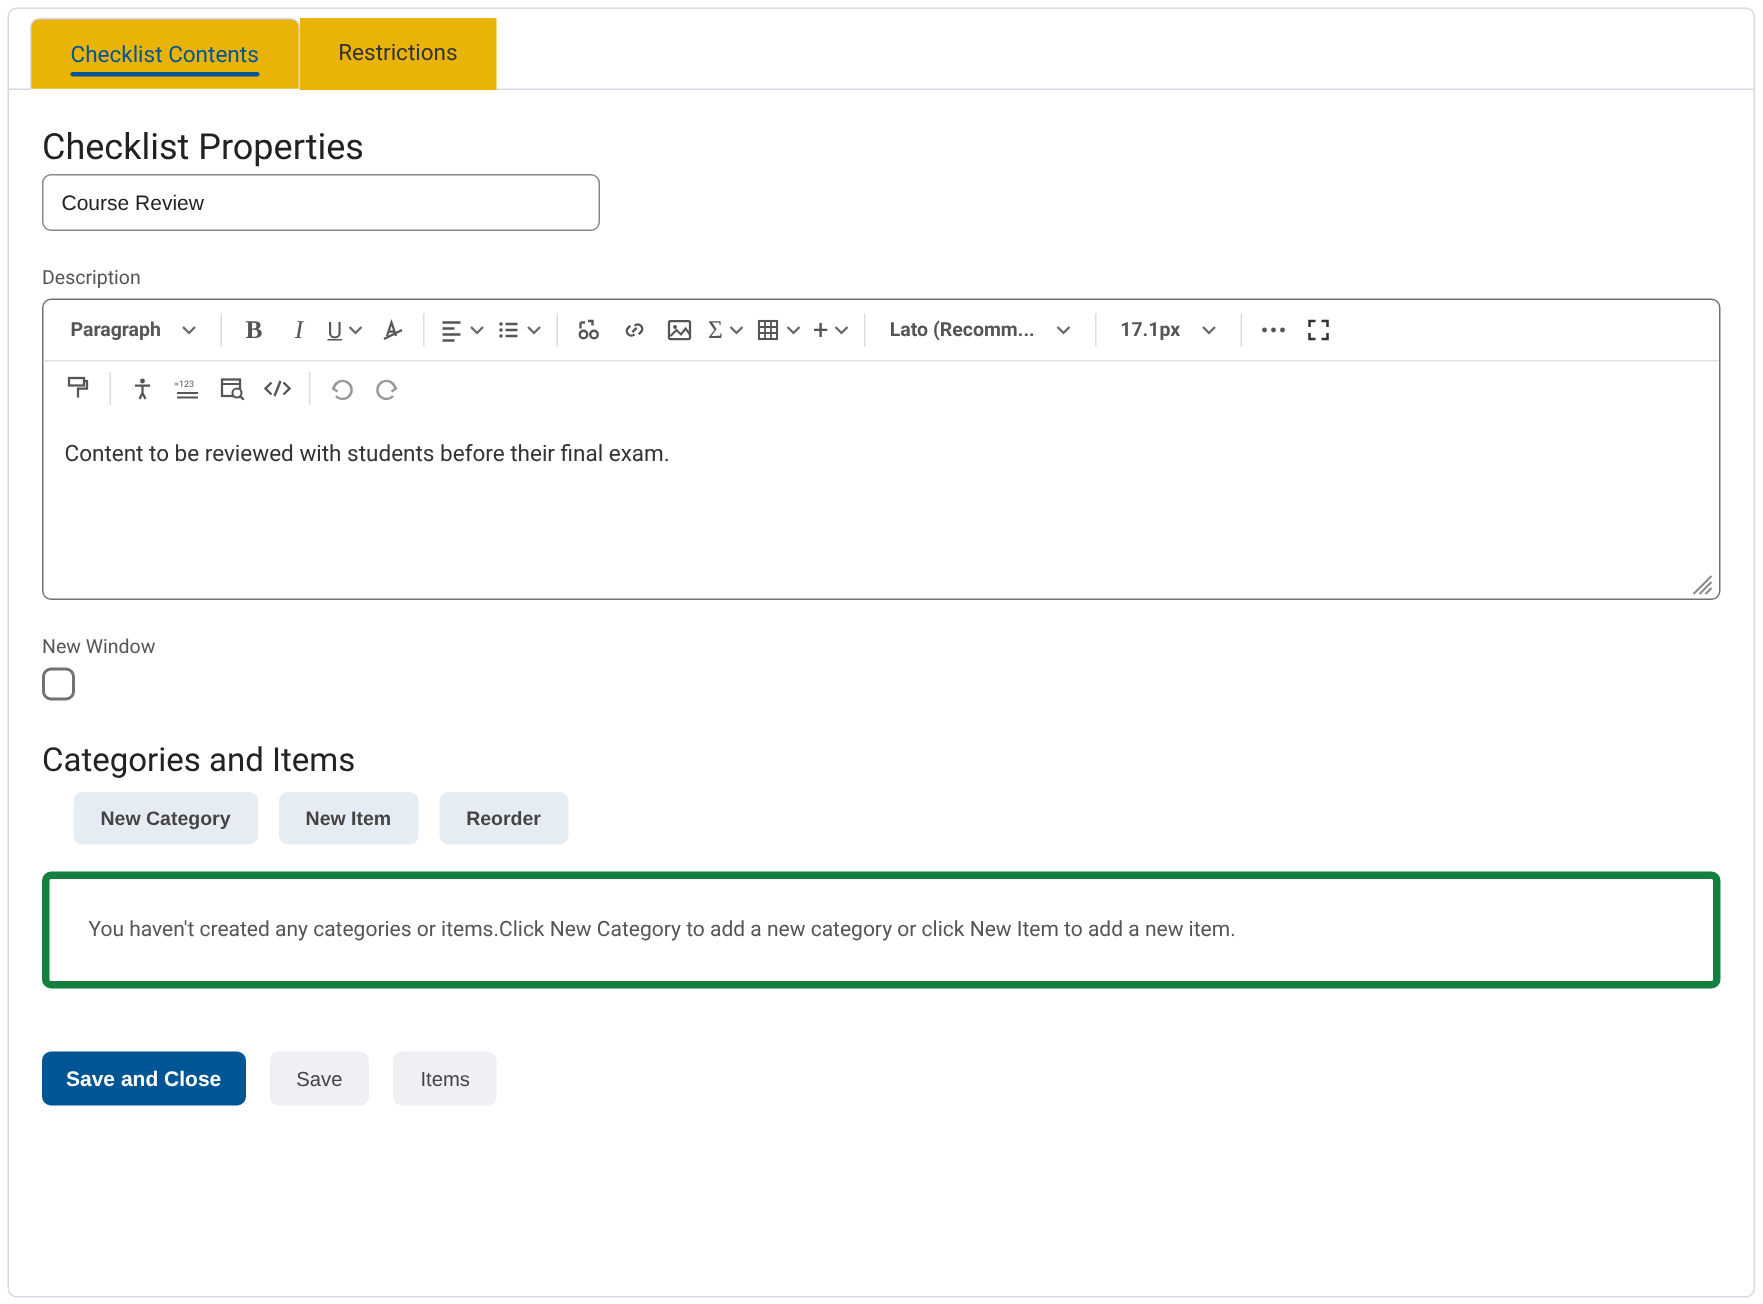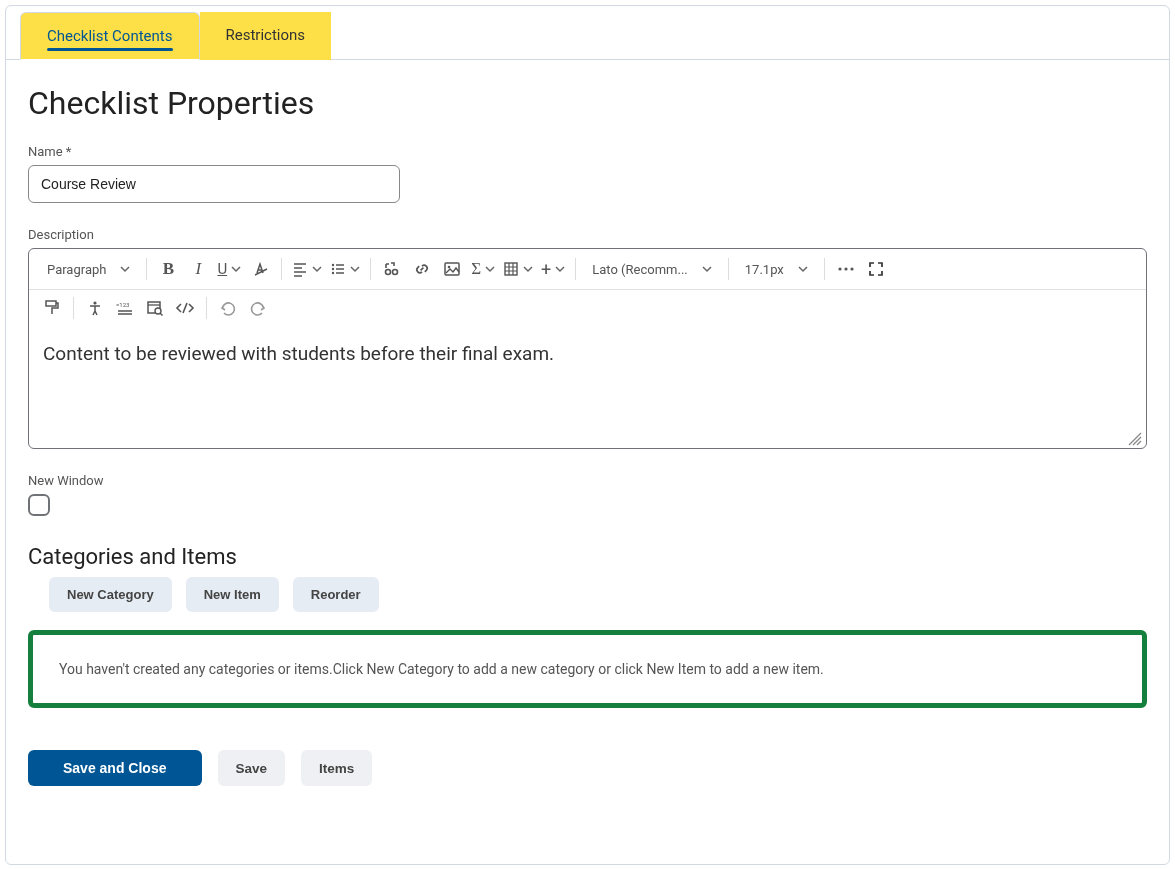--- a/index.html
+++ b/index.html
@@ -19,21 +19,21 @@
     height: 860px;
     position: relative;
   }
   .tabs {
     display: flex;
     padding: 0 14px;
     margin-top: 6px;
   }
   .tab {
     padding: 14px 26px 14px 26px;
-    background: #fde047;
+    background: #eab308;
     font-size: 15px;
     color: #333;
     cursor: pointer;
     position: relative;
   }
   .tab.active {
     border: 1px solid #d3d9e3;
     border-bottom: 1px solid #fff;
     border-radius: 6px 6px 0 0;
     color: #005694;
@@ -49,23 +49,23 @@
     border-radius: 2px;
   }
   .tab-content-border {
     border-top: 1px solid #d3d9e3;
     margin-top: -1px;
   }
   .content {
     padding: 18px 22px;
   }
   h1 {
-    font-size: 32px;
+    font-size: 24px;
     font-weight: 400;
-    margin: 6px 0 22px 0;
+    margin: 6px 0 4px 0;
     color: #222;
   }
   h2 {
     font-size: 22px;
     font-weight: 400;
     margin: 28px 0 8px 0;
     color: #222;
   }
   .field-label {
     font-size: 13px;
@@ -115,30 +115,31 @@
   }
   .t-dd {
     display: inline-flex;
     align-items: center;
     gap: 14px;
     padding: 4px 10px;
     cursor: pointer;
     color: #555;
     border-radius: 4px;
     font-size: 13px;
+    font-weight: bold;
   }
   .chev {
     width: 10px;
     height: 10px;
     display: inline-block;
   }
   .editor-body {
     min-height: 118px;
     padding: 12px 14px;
-    font-size: 19px;
+    font-size: 15px;
     color: #333;
     position: relative;
   }
   .resize-grip {
     position: absolute;
     right: 4px;
     bottom: 2px;
     width: 16px;
     height: 16px;
   }
@@ -171,30 +172,30 @@
     font-weight: 600;
     color: #444;
     cursor: pointer;
   }
   .btn-soft-grey {
     background: #eef0f3;
     border: none;
     border-radius: 6px;
     padding: 10px 18px;
     font-size: 13.5px;
-    font-weight: 700;
+    font-weight: 400;
     color: #444;
     cursor: pointer;
   }
   .btn-primary {
     background: #005694;
     color: #fff;
     border: none;
     border-radius: 6px;
-    padding: 10px 35px;
+    padding: 10px 16px;
     font-size: 14px;
     font-weight: 600;
     cursor: pointer;
   }
   .empty-panel {
     border: 5px solid #15803d;
     border-radius: 6px;
     padding: 26px 26px;
     margin-top: 18px;
     color: #555;
@@ -220,21 +221,20 @@
   <div class="tabs">
     <div class="tab active">Checklist Contents</div>
     <div class="tab">Restrictions</div>
   </div>
   <div class="tab-content-border"></div>
 
   <div class="content">
 
     <h1>Checklist Properties</h1>
 
-    <label class="field-label">Name *</label>
     <input class="name-input" type="text" value="Course Review" style="">
 
     <div style="height:24px"></div>
 
     <label class="field-label">Description</label>
 
     <div class="desc-editor">
       <div class="toolbar">
 
         <div class="t-dd" style="min-width:92px;">

